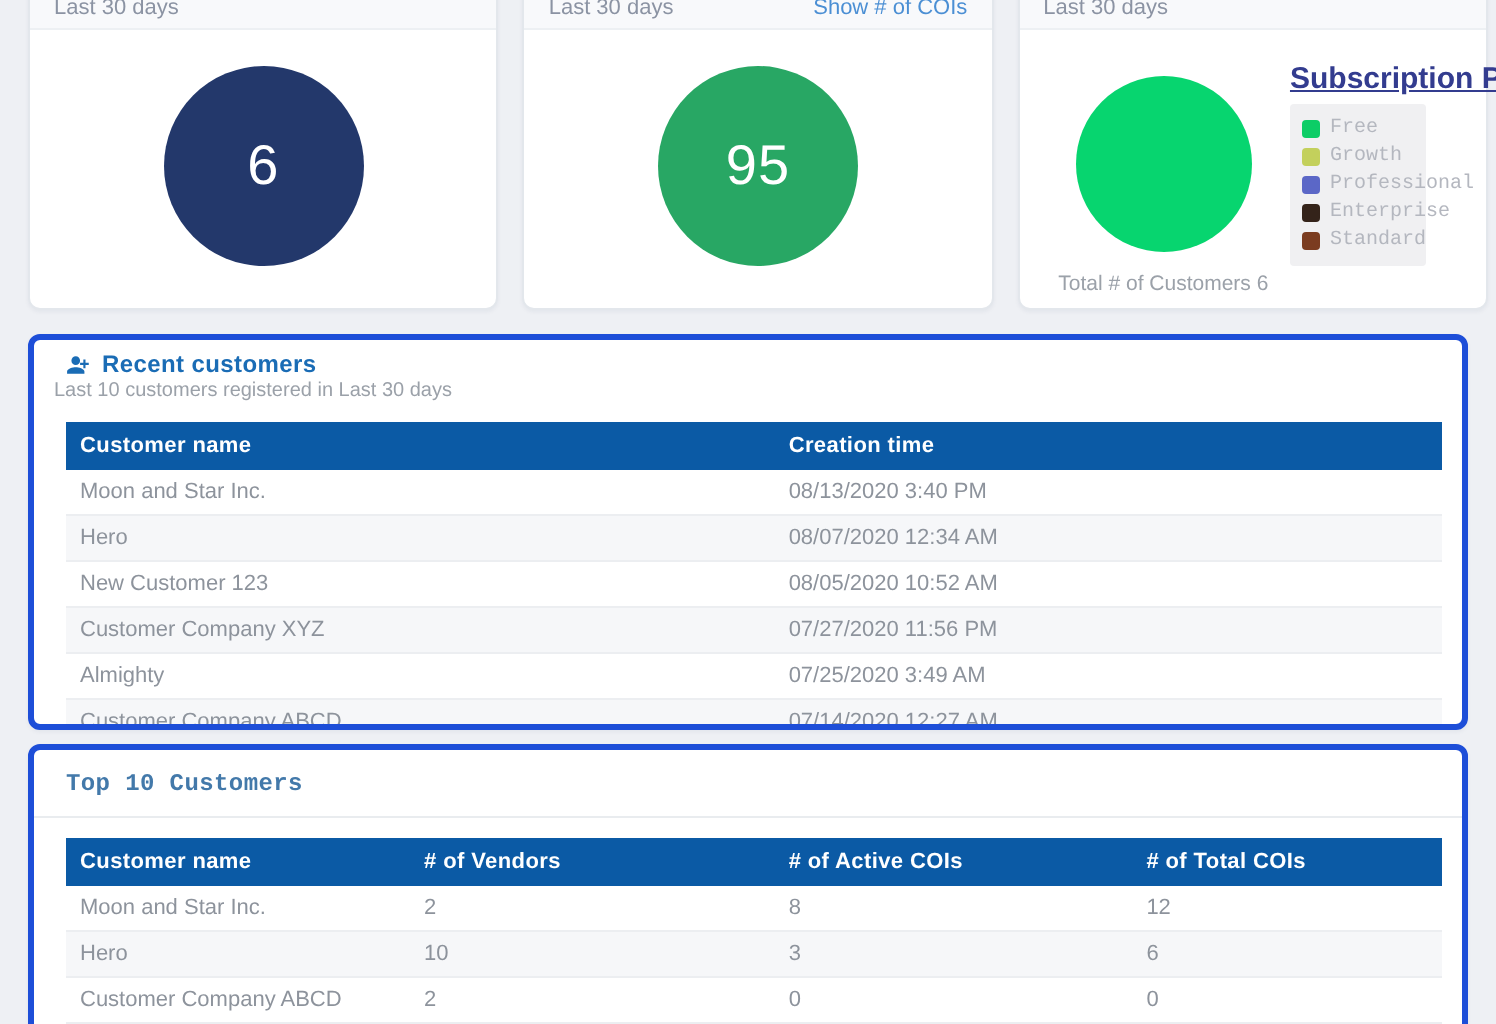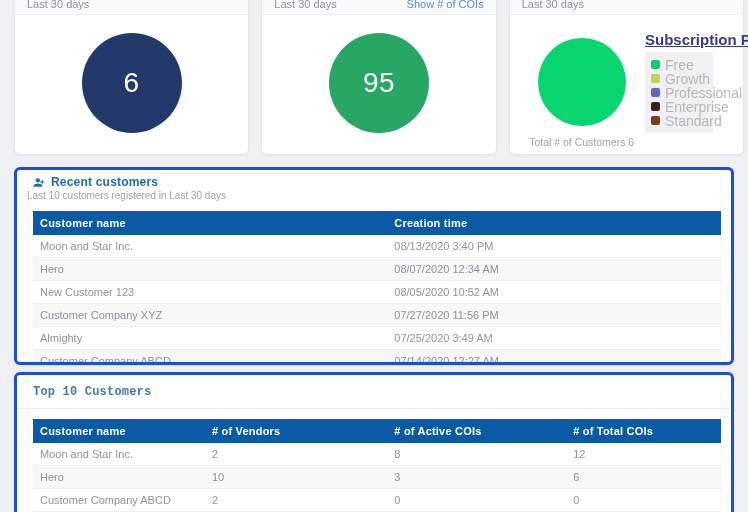--- a/index.html
+++ b/index.html
@@ -35,21 +35,21 @@
   }
   
   .pie-col { position:absolute; left:-3px; top:23px; width:150px; display:flex; flex-direction:column; align-items:center; }
   .pie-circle { width:88px; height:88px; border-radius:50%; }
   .pie-caption { margin-top:10px; font-size:10.5px; color:#9ba1a9; white-space:nowrap; }
   .legend-wrap { position:absolute; top:16px; right:30px; width:68px; }
   .legend-title { font-size:15px; font-weight:bold; color:#333c8f; white-space:nowrap; margin-bottom:4px;text-decoration:underline; }
   .legend-box { background:#f0f0f2; border-radius:2px; padding:5px 6px; }
   .legend-item { display:flex; align-items:center; height:13px; margin:1px 0; cursor:pointer; }
   .swatch { width:9px; height:9px; border-radius:2px; margin-right:5px; flex:none; }
-  .legend-label { font-size:14px; color:#b4b7bf; white-space:nowrap; }
+  .legend-label { font-size:10px; color:#b4b7bf; white-space:nowrap;font-family:Liberation Mono, monospace; }
   
   .panel {
     position:absolute; left:14px; width:720px; background:#fff;
     border:3px solid #1d4ed8; border-radius:6px; box-shadow:0 1px 2px rgba(20,40,80,.05);
     overflow:hidden;
   }
   .panel-recent { top:167px; height:198px; }
   .panel-top { top:372px; height:172px; }
   .panel-head { padding:5px 16px 0 10px; }
   .title-row { display:flex; align-items:center; padding-left:6px; }

